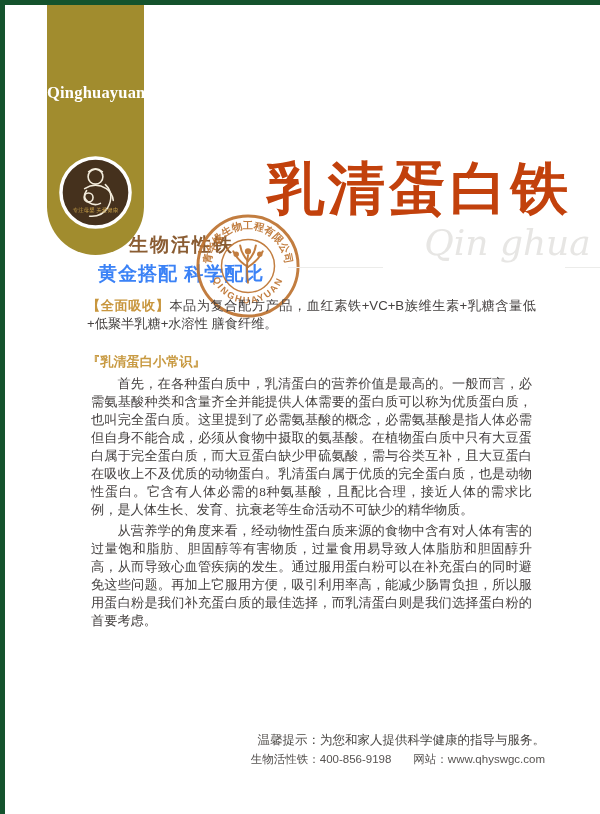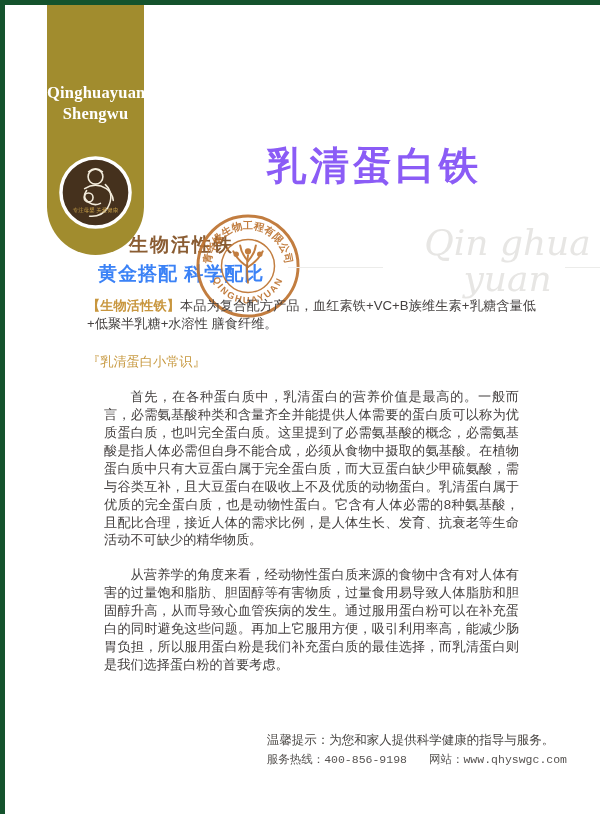--- a/index.html
+++ b/index.html
@@ -25,59 +25,58 @@
     font-size:19px;font-weight:bold;letter-spacing:2px;
   }
   .subtitle2{
     position:absolute;left:93px;top:256px;color:#3b82f6;
     font-size:19px;font-weight:bold;letter-spacing:1px;
   }
   
   .stamp{position:absolute;left:189px;top:207px;opacity:0.92;}
   
   .title{
-    position:absolute;left:262px;top:134px;margin:0;
-    font-size:39px;font-weight:bold;color:#8b5cf6;letter-spacing:4px;
+    position:absolute;left:262px;top:146px;margin:0;
+    font-size:57px;font-weight:bold;color:#c2410c;letter-spacing:4px;
     font-family:"DejaVu Sans","Liberation Sans",sans-serif;white-space:nowrap;
   }
   
   .watermark{
     position:absolute;left:415px;top:220px;width:175px;text-align:center;
     font-family:"DejaVu Serif","Liberation Serif",serif;font-style:italic;
     color:#e7e6e4;font-size:36px;line-height:1.0;pointer-events:none;
   }
   .wm-line{position:absolute;height:1px;background:#ececea;top:262px;}
   .wm-line.left{left:283px;width:95px;}
   .wm-line.right{left:560px;width:38px;}
   
   .content{
     position:absolute;left:82px;top:292px;width:449px;
     font-size:13.2px;line-height:1.36;color:#454140;text-align:justify;
   }
   .sec{margin:0 0 17px 0;}
   .sec-label{color:#c8963e;font-weight:bold;}
-  .k-head{color:#c89a42;font-weight:normal;margin:20px 0 1px 0;}
-  .kp{margin:17px;text-indent:2em;}
+  .k-head{color:#c89a42;font-weight:bold;margin:20px 0 1px 0;}
+  .kp{margin:4px;text-indent:2em;font-family:Liberation Serif, serif;}
   
   .footer{
-    position:absolute;right:36px;top:727px;color:#4a4744;font-family:Liberation Mono, monospace;
+    position:absolute;right:58px;top:727px;text-align:right;color:#4a4744;
   }
   .footer-tip{font-size:12.5px;margin-bottom:3px;}
   .footer-contact{font-size:11.5px;color:#565351;}
   .footer-gap{display:inline-block;width:22px;}
 </style>
 </head>
 <body>
 
 <div class="page">
 
   <div class="badge">
     <div class="badge-text">
       <div>Qinghuayuan</div>
-      <div>Shengwu</div>
     </div>
     <svg class="emblem" width="75" height="75" viewBox="0 0 76 76">
       <circle cx="38" cy="38" r="35" fill="#45311d" stroke="#ffffff" stroke-width="3.5"></circle>
       <g stroke="#f3ecdc" stroke-width="1.6" fill="none" stroke-linecap="round">
         <circle cx="38" cy="22" r="7.5"></circle>
         <path d="M31,17 q7,-6 14,0"></path>
         <path d="M27,34 q11,-7 22,0 q6,4 7,12"></path>
         <path d="M29,36 q-5,7 2,12 q6,4 12,1"></path>
         <circle cx="31" cy="43" r="4.5"></circle>
         <path d="M48,30 q10,10 2,24 q-6,9 -18,8"></path>
@@ -113,34 +112,33 @@
       <circle cx="67" cy="43" r="1.8" fill="#bd7330"></circle>
     </g>
   </svg>
 
   <h1 class="title">乳清蛋白铁</h1>
 
   <div class="wm-line left"></div>
   <div class="wm-line right"></div>
   <div class="watermark">
     <div>Qin ghua</div>
-    <div>yuan</div>
   </div>
 
   <div class="content">
     <p class="sec">
-      <span class="sec-label">【生物活性铁】</span><span>本品为复合配方产品，血红素铁+VC+B族维生素+乳糖含量低+低聚半乳糖+水溶性 膳食纤维。</span>
+      <span class="sec-label">【全面吸收】</span><span>本品为复合配方产品，血红素铁+VC+B族维生素+乳糖含量低+低聚半乳糖+水溶性 膳食纤维。</span>
     </p>
 
     <div class="k-head">『乳清蛋白小常识』</div>
     <p class="kp">首先，在各种蛋白质中，乳清蛋白的营养价值是最高的。一般而言，必需氨基酸种类和含量齐全并能提供人体需要的蛋白质可以称为优质蛋白质，也叫完全蛋白质。这里提到了必需氨基酸的概念，必需氨基酸是指人体必需但自身不能合成，必须从食物中摄取的氨基酸。在植物蛋白质中只有大豆蛋白属于完全蛋白质，而大豆蛋白缺少甲硫氨酸，需与谷类互补，且大豆蛋白在吸收上不及优质的动物蛋白。乳清蛋白属于优质的完全蛋白质，也是动物性蛋白。它含有人体必需的8种氨基酸，且配比合理，接近人体的需求比例，是人体生长、发育、抗衰老等生命活动不可缺少的精华物质。</p>
     <p class="kp">从营养学的角度来看，经动物性蛋白质来源的食物中含有对人体有害的过量饱和脂肪、胆固醇等有害物质，过量食用易导致人体脂肪和胆固醇升高，从而导致心血管疾病的发生。通过服用蛋白粉可以在补充蛋白的同时避免这些问题。再加上它服用方便，吸引利用率高，能减少肠胃负担，所以服用蛋白粉是我们补充蛋白质的最佳选择，而乳清蛋白则是我们选择蛋白粉的首要考虑。</p>
 
   </div>
 
   <div class="footer">
     <div class="footer-tip">温馨提示：为您和家人提供科学健康的指导与服务。</div>
     <div class="footer-contact">
-      <span>服务热线：</span><span>400-856-9198</span><span class="footer-gap"></span><span>网站：</span><span>www.qhyswgc.com</span>
+      <span>生物活性铁：</span><span>400-856-9198</span><span class="footer-gap"></span><span>网站：</span><span>www.qhyswgc.com</span>
     </div>
   </div>
 
 </div>
 
 </body></html>

